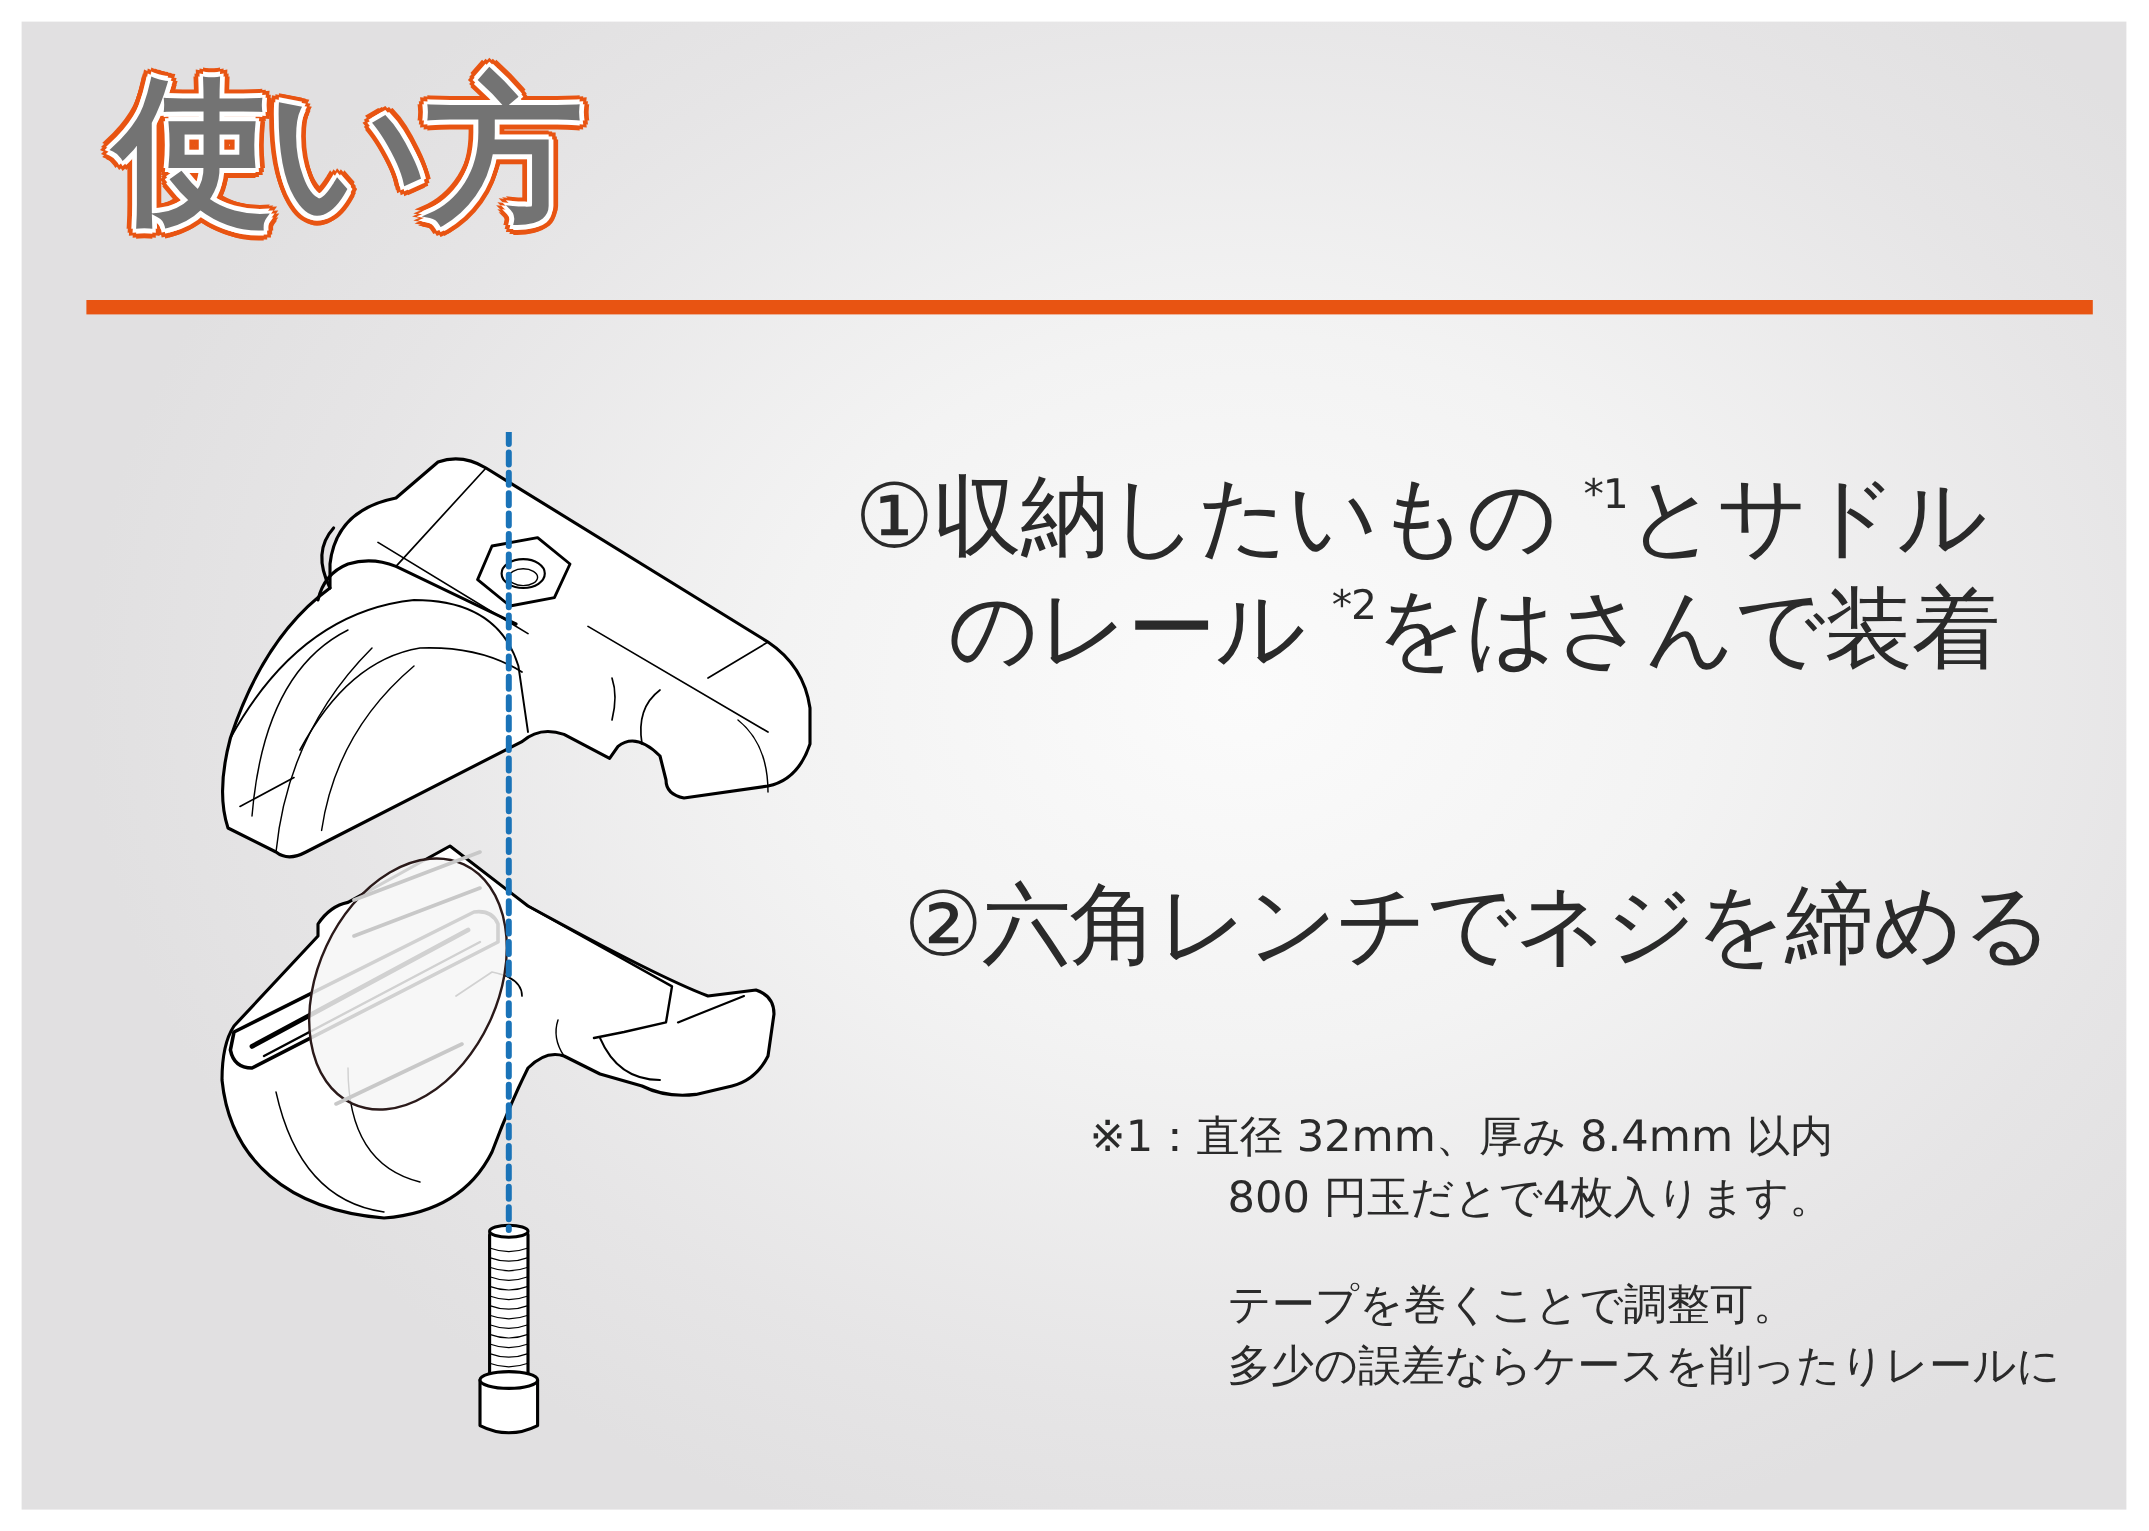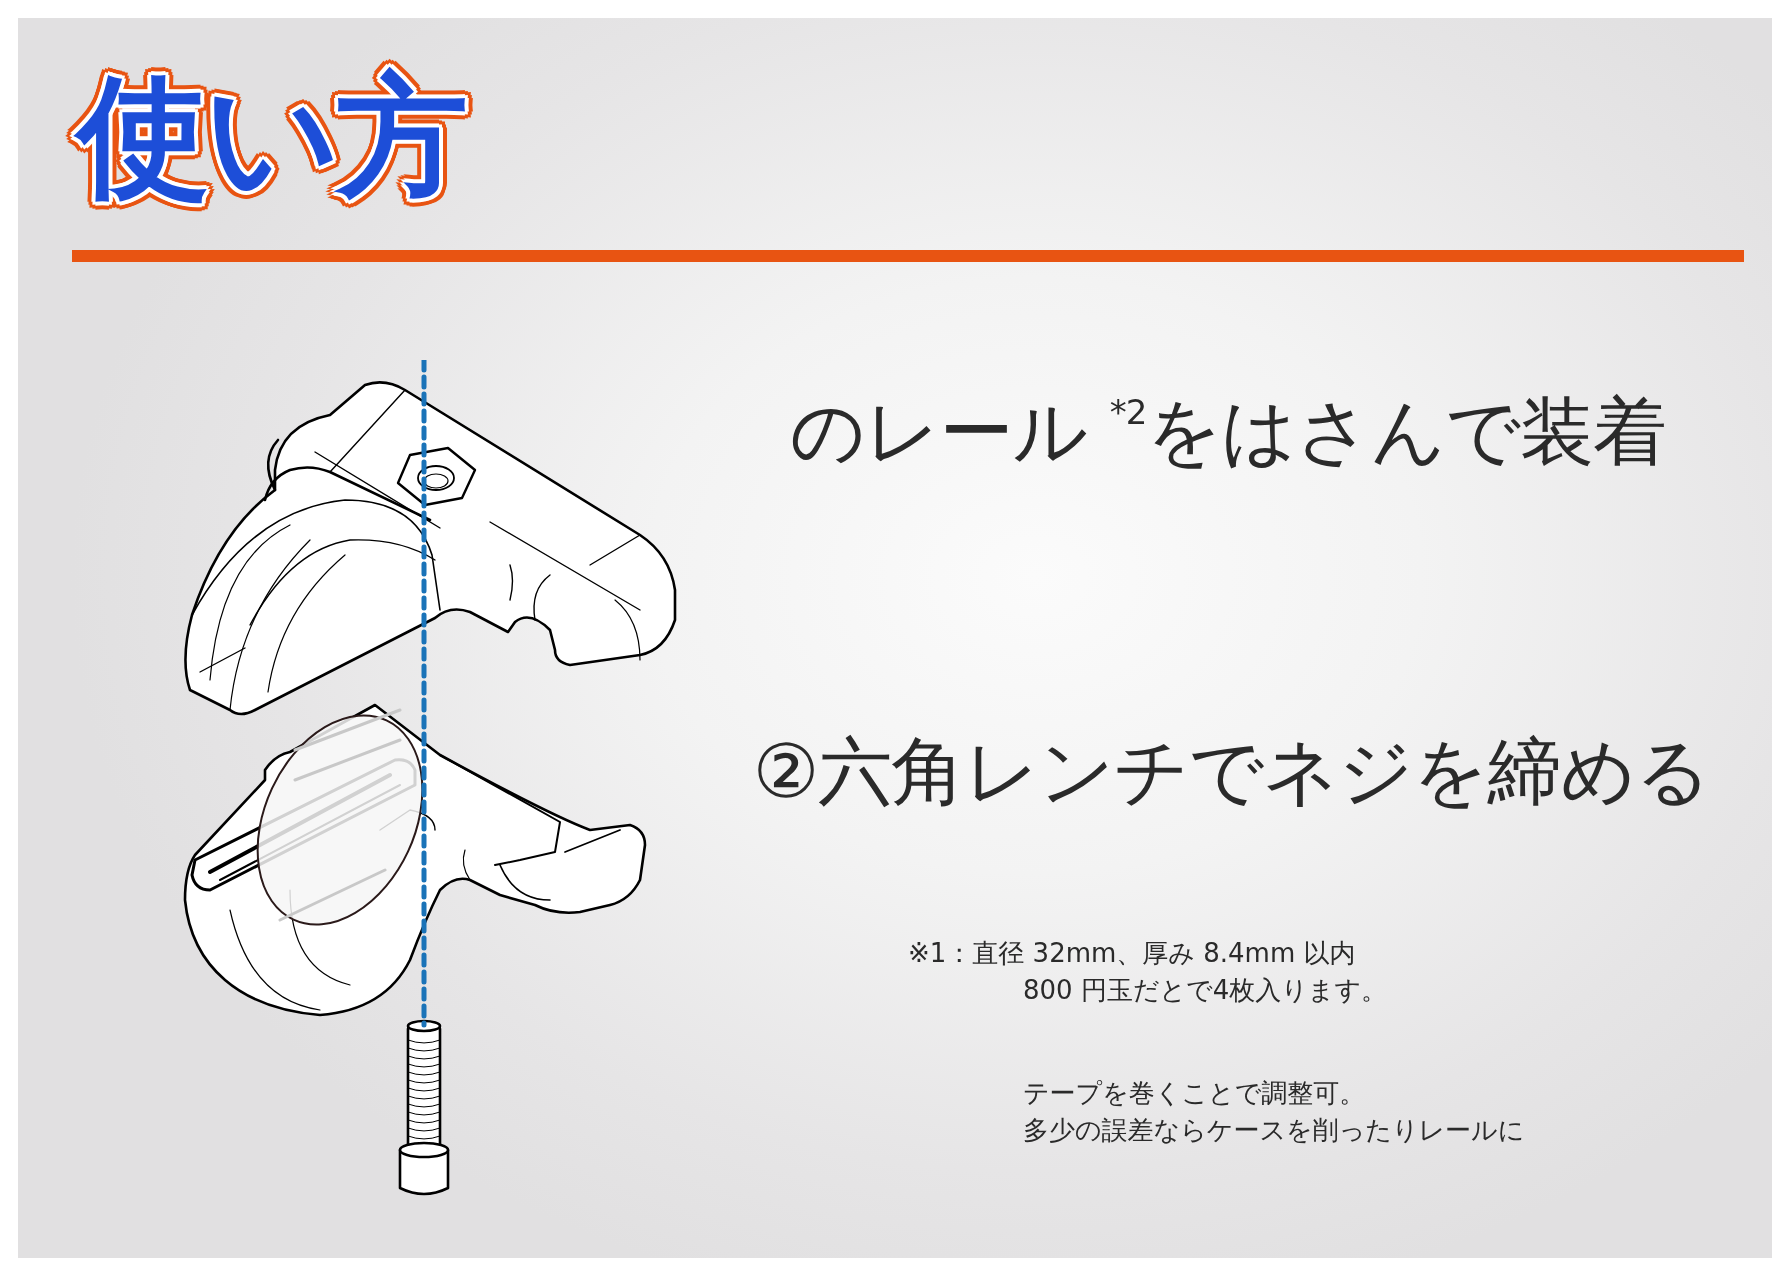--- a/index.html
+++ b/index.html
@@ -1,37 +1,37 @@
 <!DOCTYPE html>
 <html><head>
 <meta charset="utf-8">
 <style>
   html, body { margin:0; padding:0; background:#ffffff; }
   body { width:1791px; height:1276px; position:relative; overflow:hidden;
          font-family:"DejaVu Sans","Liberation Sans",sans-serif; }
   .panel { position:absolute; left:18px; top:18px; width:1754px; height:1240px;
            background: radial-gradient(ellipse 55% 60% at 58% 45%, #fbfbfb 0%, #f3f3f3 40%, #e6e5e6 80%, #e1e0e1 100%); }
-  .title { position:absolute; left:77px; top:70px; font-size:132px; font-weight:bold; letter-spacing:-4px;
-           color:#1d4ed8; line-height:1; white-space:nowrap;
+  .title { position:absolute; left:95px; top:70px; font-size:132px; font-weight:bold; letter-spacing:-4px;
+           color:#737373; line-height:1; white-space:nowrap;
            -webkit-text-stroke: 0px;
            text-shadow:
              0 0 0 #fff,
              4px 0 #fff, -4px 0 #fff, 0 4px #fff, 0 -4px #fff,
              3px 3px #fff, -3px 3px #fff, 3px -3px #fff, -3px -3px #fff,
              8px 0 #e85412, -8px 0 #e85412, 0 8px #e85412, 0 -8px #e85412,
              6px 6px #e85412, -6px 6px #e85412, 6px -6px #e85412, -6px -6px #e85412,
              7px 3px #e85412, -7px 3px #e85412, 7px -3px #e85412, -7px -3px #e85412,
-             3px 7px #e85412, -3px 7px #e85412, 3px -7px #e85412, -3px -7px #e85412; }
+             3px 7px #e85412, -3px 7px #e85412, 3px -7px #e85412, -3px -7px #e85412; font-family: Liberation Mono, monospace; }
   .rule { position:absolute; left:72px; top:250px; width:1672px; height:12px; background:#e85412; }
   .step { position:absolute; font-size:74px; color:#2a2a2a; line-height:1.25; white-space:nowrap; letter-spacing:-1px; }
   .step sup { font-size:34px; vertical-align:top; position:relative; top:6px; }
   .step1 { left:712px; top:385px; }
   .step1 .l2 { padding-left:78px; }
   .step2 { left:753px; top:725px; }
-  .note { position:absolute; font-size:26px; color:#2a2a2a; line-height:1.42; white-space:nowrap;margin-top:13px; }
+  .note { position:absolute; font-size:36px; color:#2a2a2a; line-height:1.42; white-space:nowrap; }
   .note1 { left:908px; top:922px; }
   .note2 { left:908px; top:1062px; }
   .indent { padding-left:115px; }
   .illus { position:absolute; left:170px; top:360px; width:540px; height:840px; }
 </style>
 </head>
 <body>
 
 <div class="panel"></div>
 
@@ -98,20 +98,24 @@
       </g>
       <path d="M230 790 L230 828 Q254 840 278 828 L278 790 Q254 800 230 790 Z"></path>
       <ellipse cx="254" cy="790" rx="24" ry="7"></ellipse>
     </g>
   </g>
 
   <line x1="254" y1="0" x2="254" y2="665" stroke="#1a73b8" stroke-width="5" stroke-dasharray="10 7" stroke-linecap="round"></line>
 </svg>
 
 <div class="step step1">
+  <div>
+    <span>①</span><span>収納したいもの</span>
+    <sup>*1</sup><span>とサドル</span>
+  </div>
   <div class="l2">
     <span>のレール</span>
     <sup>*2</sup><span>をはさんで装着</span>
   </div>
 </div>
 
 <div class="step step2">
   <span>②</span><span>六角レンチでネジを締める</span>
 </div>
 

